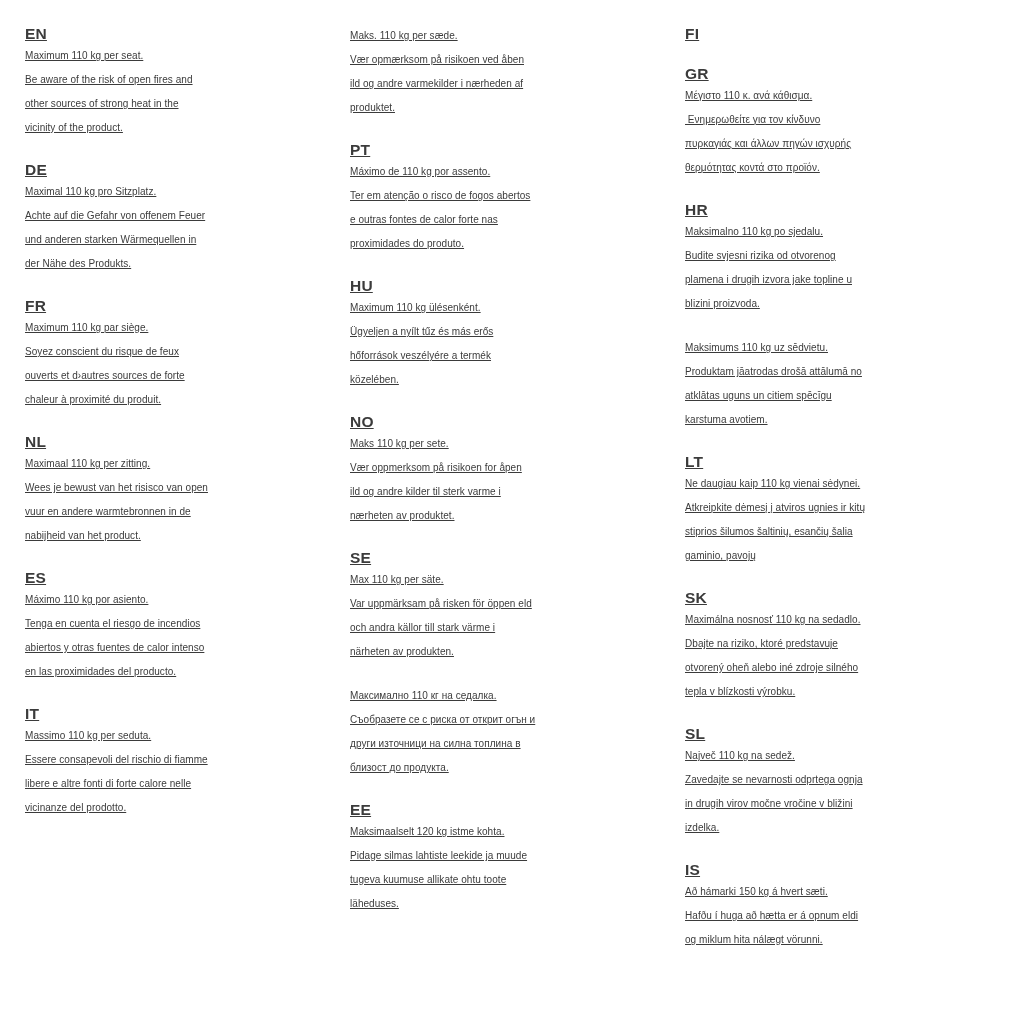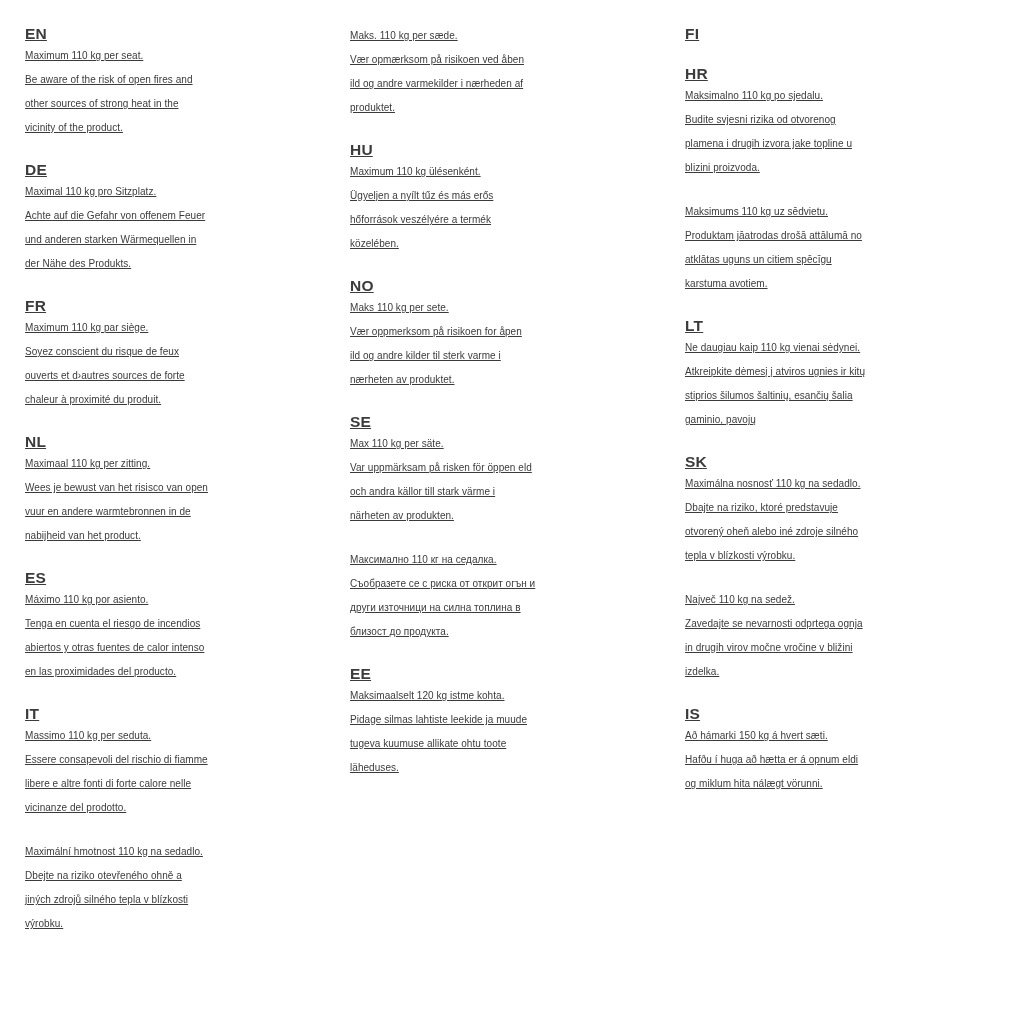--- a/index.html
+++ b/index.html
@@ -86,33 +86,36 @@
 en las proximidades del producto.</div>
     </div>
     <div class="section">
       <span class="lang-code">IT</span>
       <div class="section-body">Massimo 110 kg per seduta.
 Essere consapevoli del rischio di fiamme
 libere e altre fonti di forte calore nelle
 vicinanze del prodotto.</div>
     </div>
     <div class="section">
-      <div class="section-body">Maximální hmotnost 110 kg na sedadlo.
-Dbejte na riziko otevřeného ohně a
-jiných zdrojů silného tepla v blízkosti
-výrobku.</div>
     </div>
   </div>
 
   <div class="column">
     <div class="section">
       <div class="section-body">Maks. 110 kg per sæde.
 Vær opmærksom på risikoen ved åben
 ild og andre varmekilder i nærheden af
 produktet.</div>
+    </div>
+    <div class="section">
+      <span class="lang-code">PT</span>
+      <div class="section-body">Máximo de 110 kg por assento.
+Ter em atenção o risco de fogos abertos
+e outras fontes de calor forte nas
+proximidades do produto.</div>
     </div>
     <div class="section">
       <span class="lang-code">HU</span>
       <div class="section-body">Maximum 110 kg ülésenként.
 Ügyeljen a nyílt tűz és más erős
 hőforrások veszélyére a termék
 közelében.</div>
     </div>
     <div class="section">
       <span class="lang-code">NO</span>
@@ -141,20 +144,27 @@
 tugeva kuumuse allikate ohtu toote
 läheduses.</div>
     </div>
   </div>
 
   <div class="column">
     <div class="section">
       <span class="lang-code">FI</span>
     </div>
     <div class="section">
+      <span class="lang-code">GR</span>
+      <div class="section-body">Μέγιστο 110 κ. ανά κάθισμα.
+ Ενημερωθείτε για τον κίνδυνο
+πυρκαγιάς και άλλων πηγών ισχυρής
+θερμότητας κοντά στο προϊόν.</div>
+    </div>
+    <div class="section">
       <span class="lang-code">HR</span>
       <div class="section-body">Maksimalno 110 kg po sjedalu.
 Budite svjesni rizika od otvorenog
 plamena i drugih izvora jake topline u
 blizini proizvoda.</div>
     </div>
     <div class="section">
       <div class="section-body">Maksimums 110 kg uz sēdvietu.
 Produktam jāatrodas drošā attālumā no
 atklātas uguns un citiem spēcīgu
@@ -168,20 +178,21 @@
 gaminio, pavojų</div>
     </div>
     <div class="section">
       <span class="lang-code">SK</span>
       <div class="section-body">Maximálna nosnosť 110 kg na sedadlo.
 Dbajte na riziko, ktoré predstavuje
 otvorený oheň alebo iné zdroje silného
 tepla v blízkosti výrobku.</div>
     </div>
     <div class="section">
+      <span class="lang-code">SL</span>
       <div class="section-body">Največ 110 kg na sedež.
 Zavedajte se nevarnosti odprtega ognja
 in drugih virov močne vročine v bližini
 izdelka.</div>
     </div>
     <div class="section">
       <span class="lang-code">IS</span>
       <div class="section-body">Að hámarki 150 kg á hvert sæti.
 Hafðu í huga að hætta er á opnum eldi
 og miklum hita nálægt vörunni.</div>

